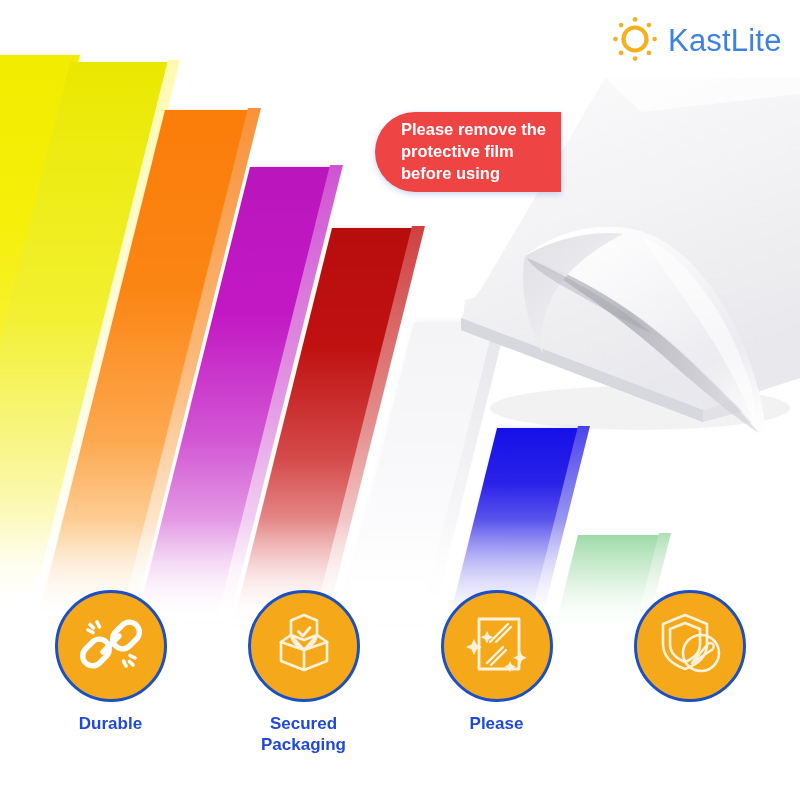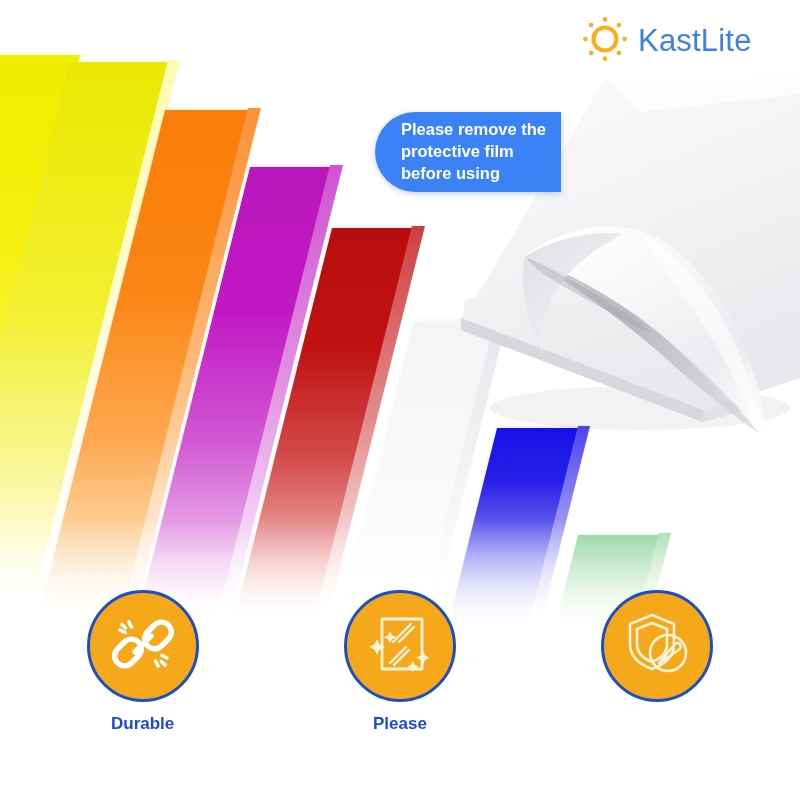--- a/index.html
+++ b/index.html
@@ -82,26 +82,26 @@
 
   
   #fan-fade{position:absolute;left:0;top:520px;width:720px;height:150px;
     background:linear-gradient(to bottom,rgba(255,255,255,0) 0%,rgba(255,255,255,.82) 60%,#fff 100%);
     pointer-events:none;}
 
   
   #clear-sheet-group{position:absolute;left:455px;top:78px;width:345px;height:355px;}
 
   
-  #brand{position:absolute;left:582px;top:16px;display:flex;align-items:center;gap:10px;}
+  #brand{position:absolute;left:612px;top:16px;display:flex;align-items:center;gap:10px;}
   #brand-word{font-size:31px;letter-spacing:.2px;color:#3d82e0;font-weight:400;}
 
   
   #callout{position:absolute;left:375px;top:112px;width:186px;height:80px;
-    background:#3b82f6;border-radius:40px 0 0 40px;
+    background:#ef4444;border-radius:40px 0 0 40px;
     display:flex;align-items:center;padding-left:26px;box-sizing:border-box;
     box-shadow:0 2px 6px rgba(20,60,190,.22);}
   #callout-text{color:#fff;font-weight:bold;font-size:16.5px;line-height:1.32;
     white-space:pre-line;}
 
   
   #features{position:absolute;left:0;top:590px;width:800px;height:180px;
     display:flex;justify-content:space-around;align-items:flex-start;padding:0 14px;
     box-sizing:border-box;}
   .feature{width:170px;display:flex;flex-direction:column;align-items:center;}
@@ -256,20 +256,41 @@
               <path d="M49 56 L46.5 51"></path>
               <path d="M58 48 L53 45.5"></path>
               <path d="M56 55 L52.5 51.5"></path>
             </g>
           </svg>
         </span>
       </div>
       <div class="feature-label">Durable</div>
     </div>
 
+    <div class="feature">
+      <div class="badge-circle">
+        <span>
+          <svg width="70" height="70" viewBox="0 0 70 70" fill="none" stroke="#fdf3dd" stroke-width="2.6" stroke-linecap="round" stroke-linejoin="round">
+
+            <path d="M35 6 L48 11.5 V24 c0 8.5 -6.5 13.5 -13 16.5 -6.5 -3 -13 -8 -13 -16.5 V11.5 Z"></path>
+            <path d="M29.5 22.5 L33.8 27 L41 18.5" stroke-width="2.8"></path>
+
+            <path d="M12 33 L35 41 L58 33"></path>
+            <path d="M12 33 L12 52 L35 61 L58 52 L58 33"></path>
+            <path d="M35 41 L35 61"></path>
+            <path d="M12 33 L22 26 L35 31"></path>
+            <path d="M58 33 L48 26 L35 31"></path>
+            <path d="M22 26 L35 41"></path>
+            <path d="M48 26 L35 41"></path>
+          </svg>
+        </span>
+      </div>
+      <div class="feature-label">Secured
+Packaging</div>
+    </div>
 
     <div class="feature">
       <div class="badge-circle">
         <span>
           <svg width="70" height="70" viewBox="0 0 70 70" fill="none" stroke="#fdf3dd" stroke-width="2.8" stroke-linecap="round" stroke-linejoin="round">
             <rect x="17" y="10" width="40" height="50"></rect>
             <path d="M28 33 L46 15" stroke-width="2.4"></path>
             <path d="M34 33 L49 18" stroke-width="2.4"></path>
             <path d="M25 54 L41 38" stroke-width="2.4"></path>
             <path d="M29 56 L44 41" stroke-width="2.4"></path>

